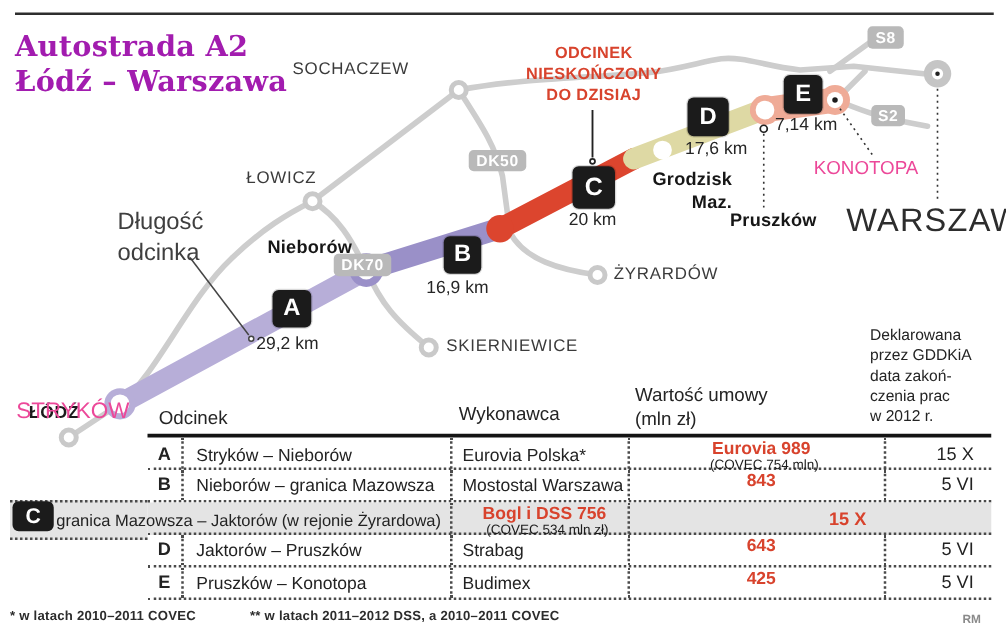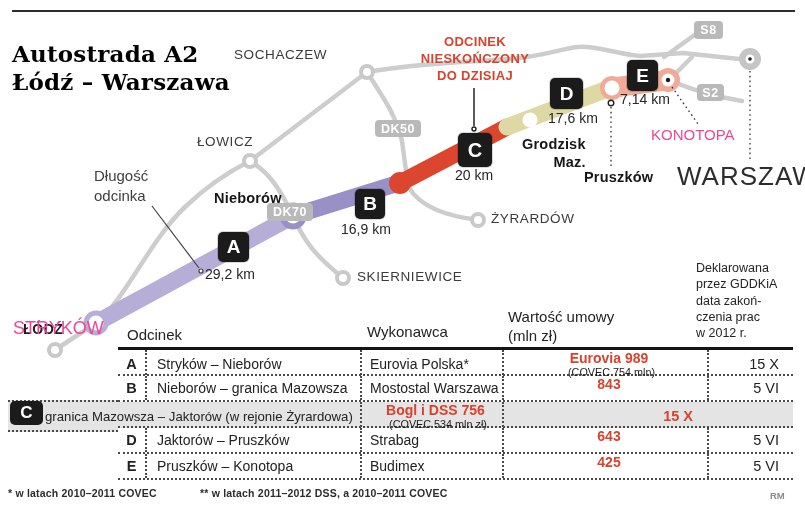--- a/index.html
+++ b/index.html
@@ -7,22 +7,22 @@
   #stage {
     position:relative; width:805px; height:512px; background:#fff; overflow:hidden;
     font-family:"Liberation Sans", sans-serif; color:#222;
   }
   .abs { position:absolute; }
   .pre { white-space:pre-line; }
 
   
   #top-rule { left:12px; top:10px; width:783px; height:2px; background:#2e2e2e; }
   #title {
-    left:12px; top:40px; font-family:"DejaVu Serif", serif; font-weight:bold;
-    font-size:23px; line-height:1.2; color:#000000; letter-spacing:.2px;
+    left:12px; top:24px; font-family:"DejaVu Serif", serif; font-weight:bold;
+    font-size:23px; line-height:1.2; color:#a21caf; letter-spacing:.2px;
   }
 
   
   #map-svg { left:0; top:0; width:805px; height:512px; }
 
   
   .city { font-size:13.5px; color:#3b3b3b; letter-spacing:.6px; }
   .city-bold { font-weight:bold; color:#161616; letter-spacing:.2px; font-size:14.5px;text-align:right; }
   .blue { color:#ec4899; font-weight:normal; }
 
@@ -37,21 +37,21 @@
     background:#b9b9b9; color:#fff; font-weight:bold; font-size:12.5px;
     border-radius:4px; display:flex; align-items:center; justify-content:center;
     letter-spacing:.5px;
   }
   .km { font-size:14px; color:#262626; }
 
   #lbl-unfinished {
     left:399px; top:34px; width:152px; text-align:center;
     color:#d8432d; font-weight:bold; font-size:13px; line-height:1.3; letter-spacing:.3px;
   }
-  #lbl-dlugosc { left:94px; top:166px; font-size:15px; color:#3f3f3f; line-height:1.3; }
+  #lbl-dlugosc { left:94px; top:166px; font-size:19px; color:#3f3f3f; line-height:1.3; }
 
   
   .th { font-size:15px; color:#242424; }
   #h-deklarowana { left:696px; top:260px; font-size:12.5px; line-height:1.3; color:#242424; }
 
   #gtable { left:118px; top:347px; width:675px; border-top:3px solid #141414; font-size:14px; }
   .trow {
     position:relative; height:26px; display:grid;
     grid-template-columns:27px 215px 142px 205px 86px;
     border-bottom:2px dotted #4a4a4a;

